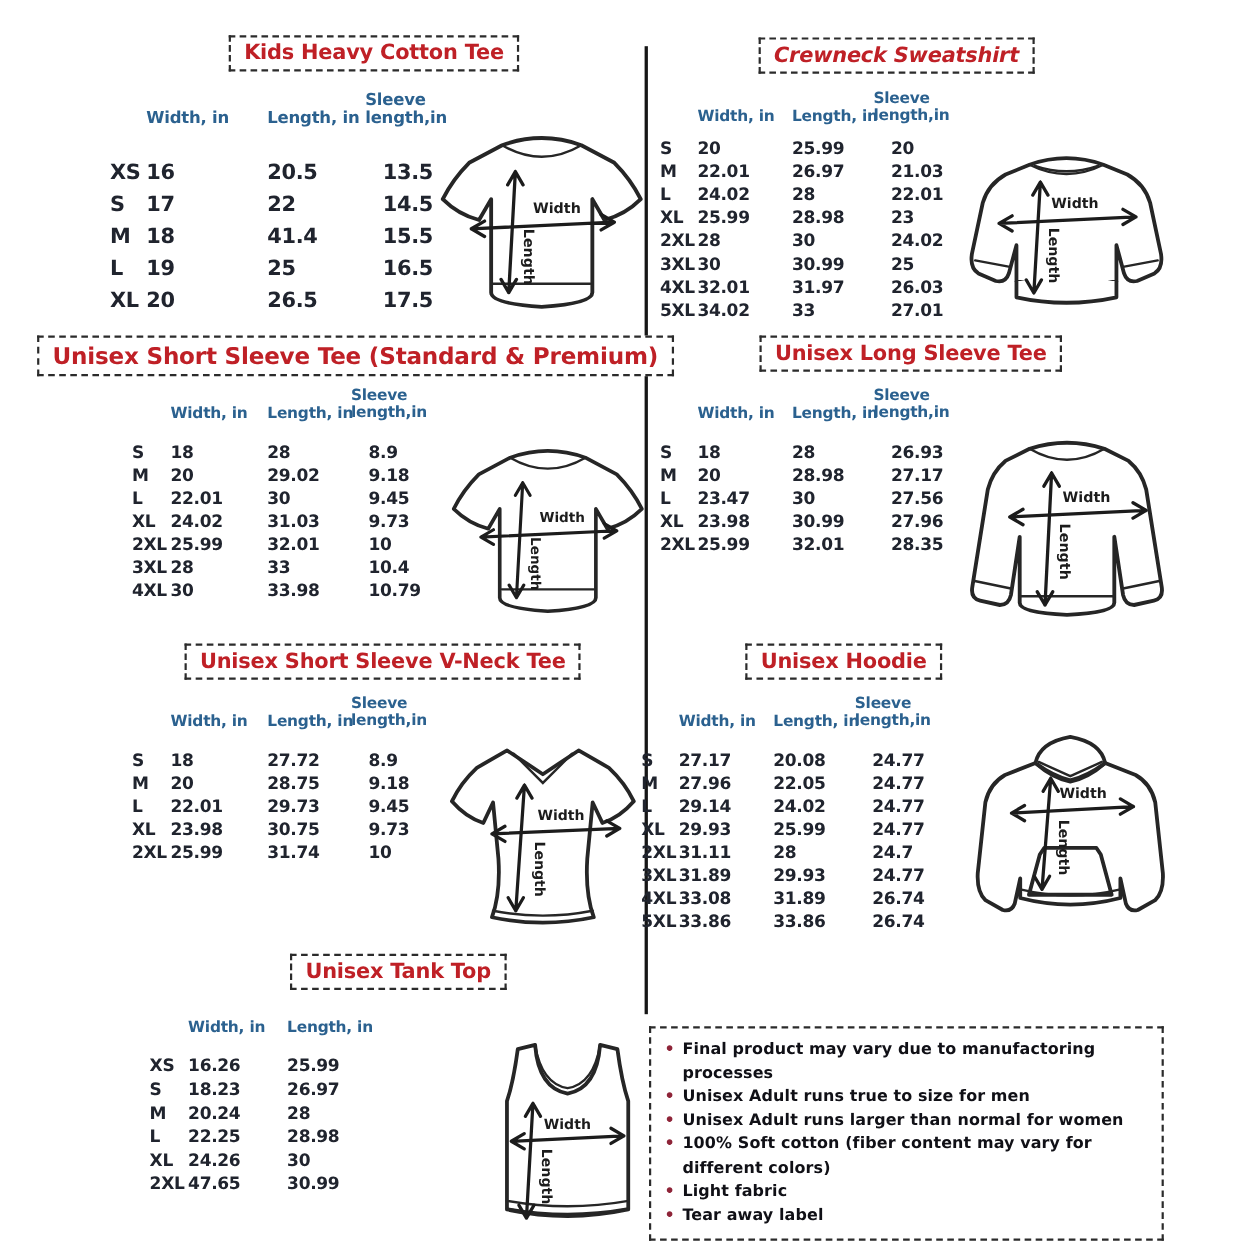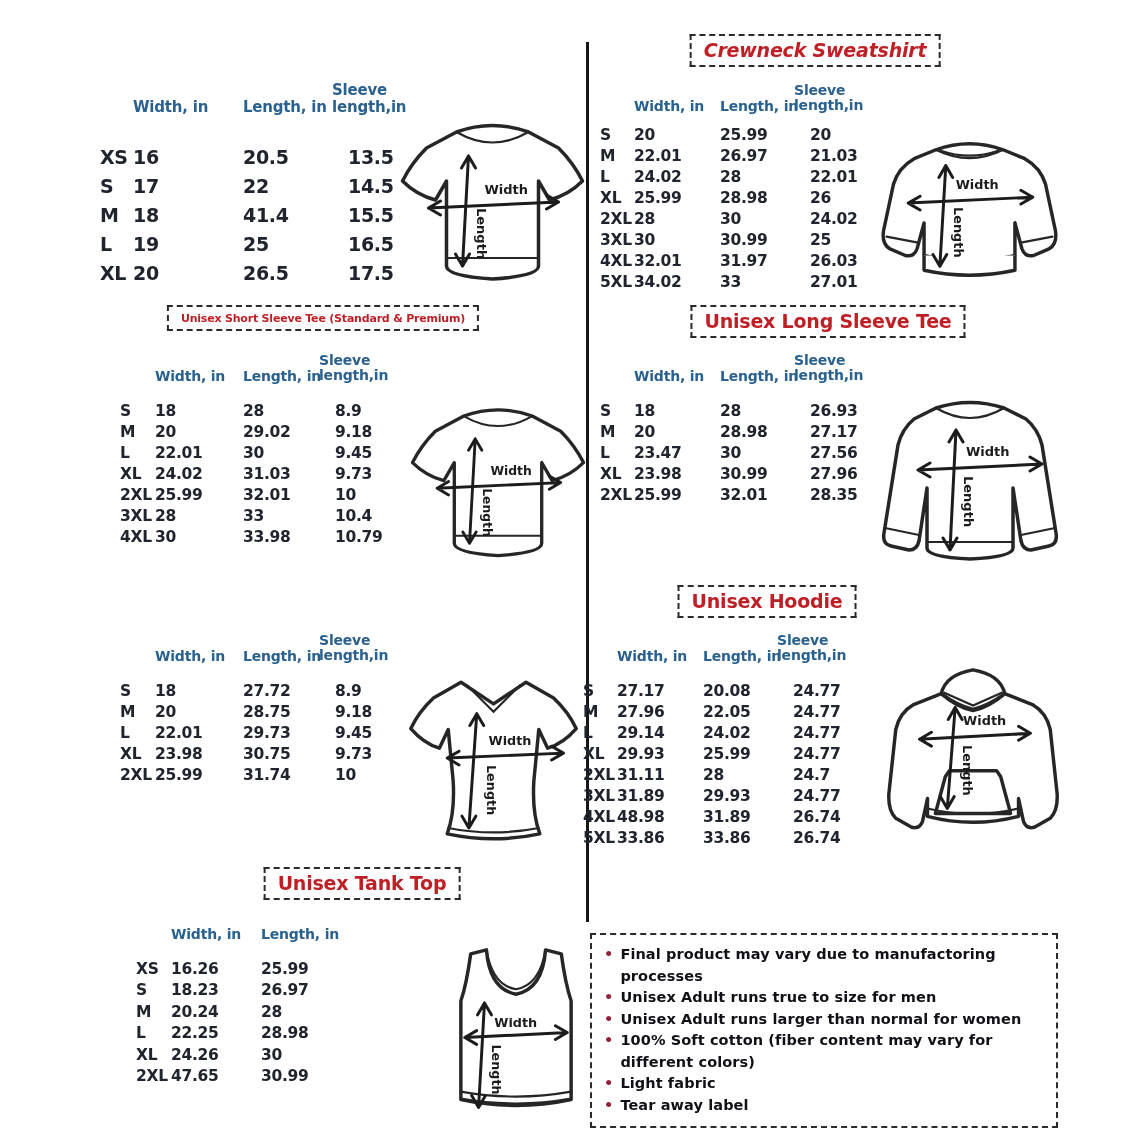--- a/index.html
+++ b/index.html
@@ -9,21 +9,21 @@
 
   .divider { position:absolute; left:586px; top:42px; width:3px; height:880px; background:#161616; }
 
   .sec { position:absolute; --rh:21px; --fs:15.5px; --hfs:14px; }
   .title {
     position:absolute; transform:translateX(-50%); white-space:nowrap;
     border:2px dashed #2b2b2b; color:var(--c-title,#bf2026);
     font-weight:800; font-size:19px; letter-spacing:-0.2px; padding:3px 12px 4px;
     background:#fff;
   }
-  .s3 .title { font-size:11px; padding-top:5px; }
+  .s3 .title { font-size:21px; padding-top:5px; }
 
   .thead {
     position:absolute; display:grid; grid-template-columns:var(--cols);
     align-items:end; color:var(--c-header,#2b618f); font-weight:700;
     font-size:var(--hfs); letter-spacing:-0.2px; height:36px;
   }
   .h-sleeve { justify-self:start; text-align:left; transform:translateX(-16px); line-height:1.12; }
   .tbody {
     position:absolute; display:grid; grid-auto-rows:var(--rh);
     font-weight:700; font-size:var(--fs); color:var(--c-value,#20242e); letter-spacing:-0.3px;
@@ -90,20 +90,21 @@
   .bullet { color:var(--c-bullet,#8e2438); font-weight:800; }
 </style>
 </head>
 <body>
 
 <div class="canvas">
 
   <div class="divider"></div>
 
   <section class="sec s1">
+    <div class="title">Kids Heavy Cotton Tee</div>
     <div class="thead">
       <span></span>
       <span>Width,  in</span>
       <span>Length,  in</span>
       <span class="h-sleeve"><span>Sleeve</span><br><span>length,in</span></span>
     </div>
     <div class="tbody">
         <div class="trow">
           <span class="cell c-size">XS</span>
           <span class="cell c-width">16</span>
@@ -170,21 +171,21 @@
         <div class="trow">
           <span class="cell c-size">L</span>
           <span class="cell c-width">24.02</span>
           <span class="cell c-length">28</span>
           <span class="cell c-sleeve">22.01</span>
         </div>
         <div class="trow">
           <span class="cell c-size">XL</span>
           <span class="cell c-width">25.99</span>
           <span class="cell c-length">28.98</span>
-          <span class="cell c-sleeve">26</span>
+          <span class="cell c-sleeve">23</span>
         </div>
         <div class="trow">
           <span class="cell c-size">2XL</span>
           <span class="cell c-width">28</span>
           <span class="cell c-length">30</span>
           <span class="cell c-sleeve">24.02</span>
         </div>
         <div class="trow">
           <span class="cell c-size">3XL</span>
           <span class="cell c-width">30</span>
@@ -328,20 +329,21 @@
       <path class="gl" d="M27,140 L61,147"></path>
       <path class="gl" d="M163,147 L197,140"></path>
       <path class="ar" d="M98,42 L92,162 M98,42 L91,54 M98,42 L105,54 M92,162 L85,150 M92,162 L99,150"></path>
       <path class="ar" d="M60,82 L184,76 M60,82 L72,75 M60,82 L72,89 M184,76 L172,69 M184,76 L172,83"></path>
       <text x="108" y="68">Width</text>
       <text transform="translate(106,88) rotate(90)">Length</text>
     </svg>
   </section>
 
   <section class="sec s5">
+    <div class="title">Unisex Short Sleeve V-Neck Tee</div>
     <div class="thead">
       <span></span>
       <span>Width,  in</span>
       <span>Length,  in</span>
       <span class="h-sleeve"><span>Sleeve</span><br><span>length,in</span></span>
     </div>
     <div class="tbody">
         <div class="trow">
           <span class="cell c-size">S</span>
           <span class="cell c-width">18</span>
@@ -424,21 +426,21 @@
           <span class="cell c-sleeve">24.7</span>
         </div>
         <div class="trow">
           <span class="cell c-size">3XL</span>
           <span class="cell c-width">31.89</span>
           <span class="cell c-length">29.93</span>
           <span class="cell c-sleeve">24.77</span>
         </div>
         <div class="trow">
           <span class="cell c-size">4XL</span>
-          <span class="cell c-width">48.98</span>
+          <span class="cell c-width">33.08</span>
           <span class="cell c-length">31.89</span>
           <span class="cell c-sleeve">26.74</span>
         </div>
         <div class="trow">
           <span class="cell c-size">5XL</span>
           <span class="cell c-width">33.86</span>
           <span class="cell c-length">33.86</span>
           <span class="cell c-sleeve">26.74</span>
         </div>
       </div>

